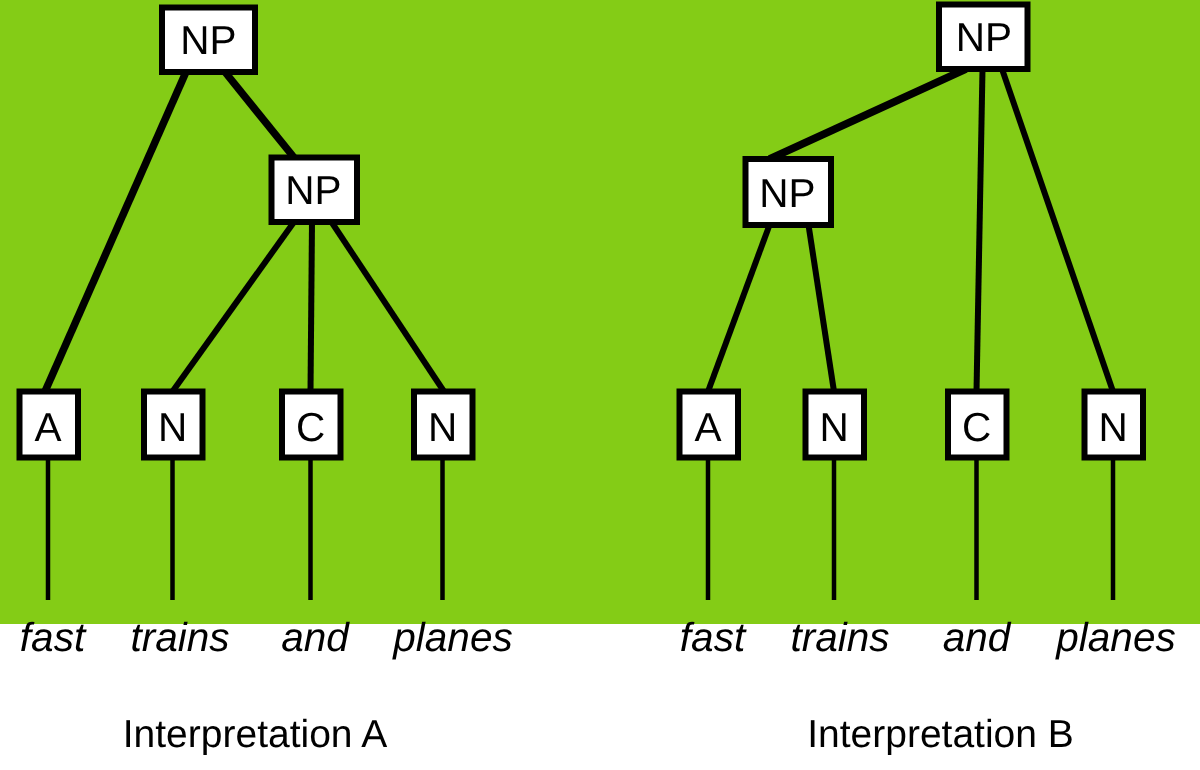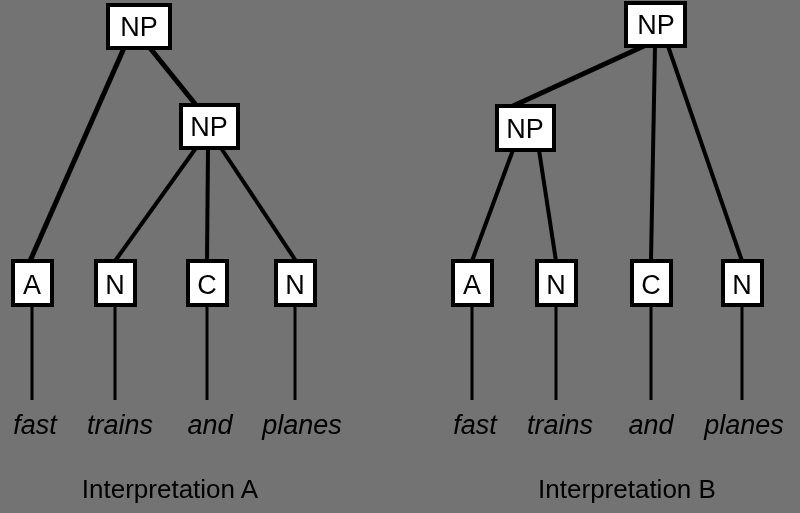--- a/index.html
+++ b/index.html
@@ -11,22 +11,22 @@
   body {
     width: 800px;
     height: 513px;
     overflow: hidden;
     font-family: "Liberation Sans", sans-serif;
     color: #000000;
   }
   #diagram-root {
     position: relative;
     width: 800px;
-    height: 513px;
-    background: #737373;
+    height: 416px;
+    background: #84cc16;
   }
   svg.tree-canvas {
     position: absolute;
     top: 0;
     left: 0;
     width: 800px;
     height: 513px;
     display: block;
   }
   .node-box {

